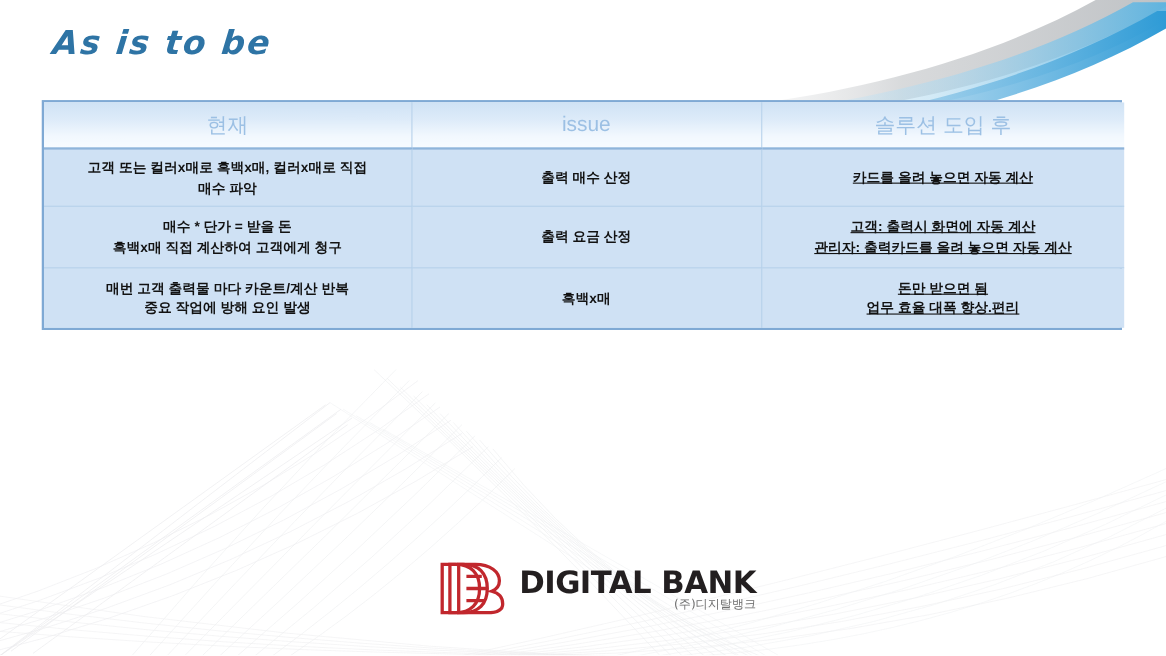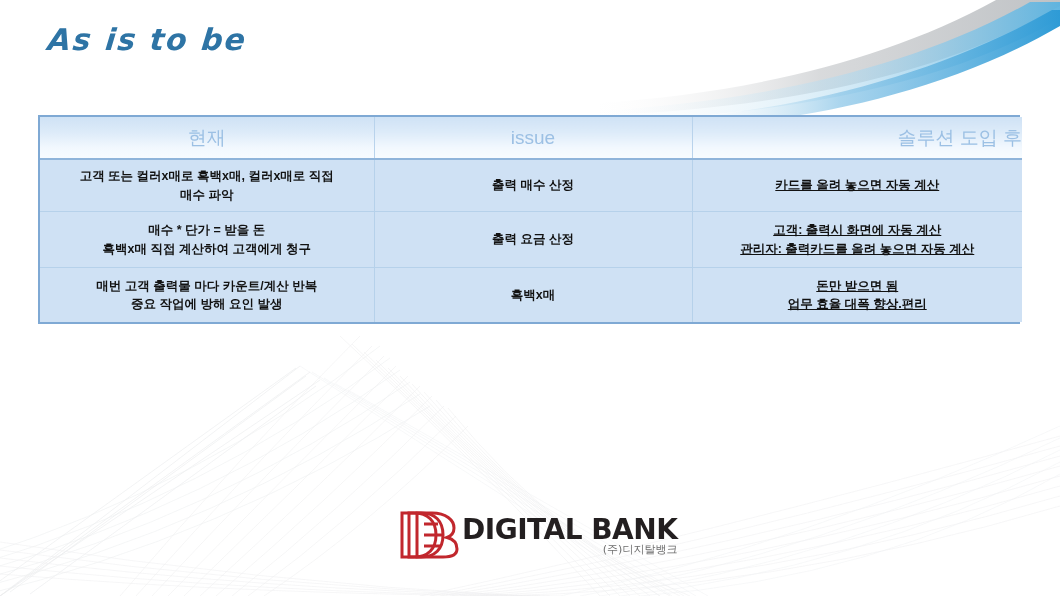--- a/index.html
+++ b/index.html
@@ -51,21 +51,21 @@
     letter-spacing: 2px;
     color: #2E74A5;
     white-space: nowrap;
     transform: skewX(-6deg);
   }
 
   
   .tbl-wrap {
     position: absolute;
     left: 38px;
-    top: 115px;
+    top: 91px;
     width: 982px;
     border: 2px solid #7FA9D4;
     box-sizing: border-box;
     background: #cfe1f4;
   }
   table.matrix {
     border-collapse: collapse;
     width: 100%;
     table-layout: fixed;
   }
@@ -78,21 +78,21 @@
     background: linear-gradient(to bottom, #cfe2f5 0%, #ddebf9 38%, #f2f8fe 75%, #f7fbff 100%);
     color: #9CC0E4;
     font-size: 19px;
     font-weight: normal;
     text-align: center;
     vertical-align: middle;
     border-right: 1px solid #b9d3ec;
     border-bottom: 2px solid #8fb4da;
     padding: 0;
   }
-  table.matrix thead th:last-child { border-right: none; text-align: right; }
+  table.matrix thead th:last-child { border-right: none; }
 
   table.matrix tbody td {
     background: #cfe1f4;
     color: #121212;
     font-size: 12.5px;
     font-weight: bold;
     text-align: center;
     vertical-align: middle;
     line-height: 1.45;
     border-right: 1px solid #b6d1ea;
@@ -107,20 +107,21 @@
 
   .cell-line { display: block; white-space: nowrap; }
 
   
   .logo {
     position: absolute;
     left: 398px;
     top: 508px;
     display: flex;
     align-items: center;
+    gap: 10px;
   }
   .logo-mark { width: 64px; height: 54px; display: block; }
   .logo-text { display: flex; flex-direction: column; align-items: flex-end; }
   .logo-wordmark {
     font-family: "DejaVu Sans", sans-serif;
     font-size: 28px;
     font-weight: bold;
     letter-spacing: -0.5px;
     color: #231F20;
     line-height: 1;

